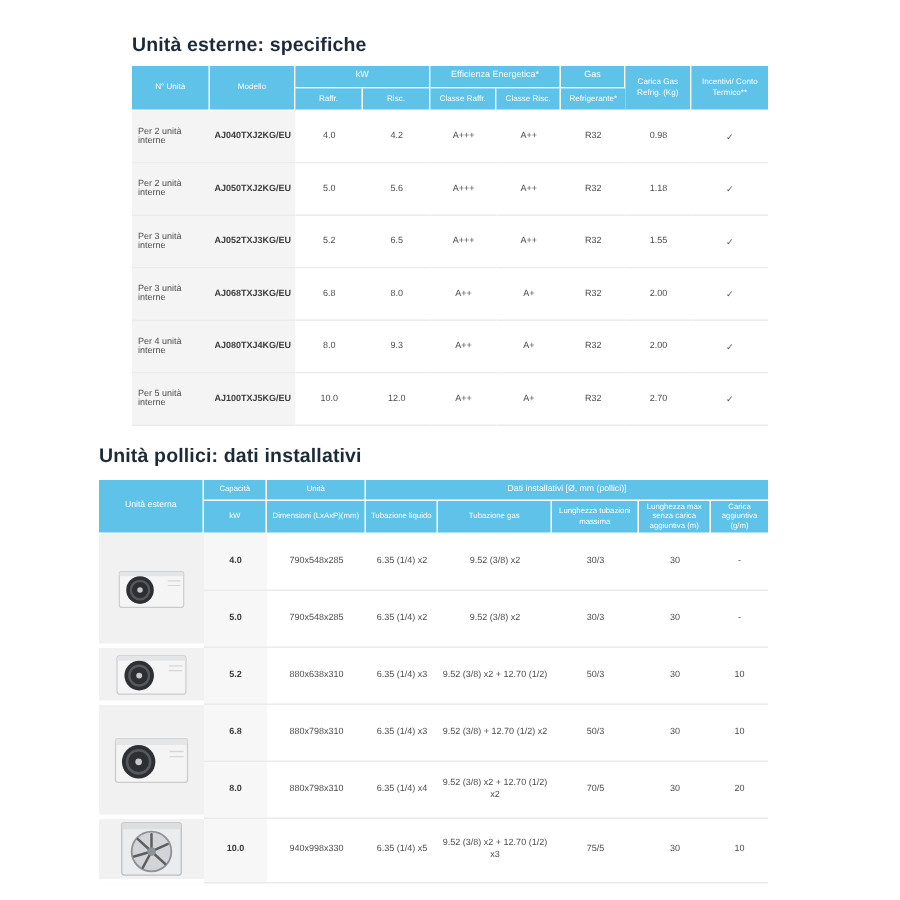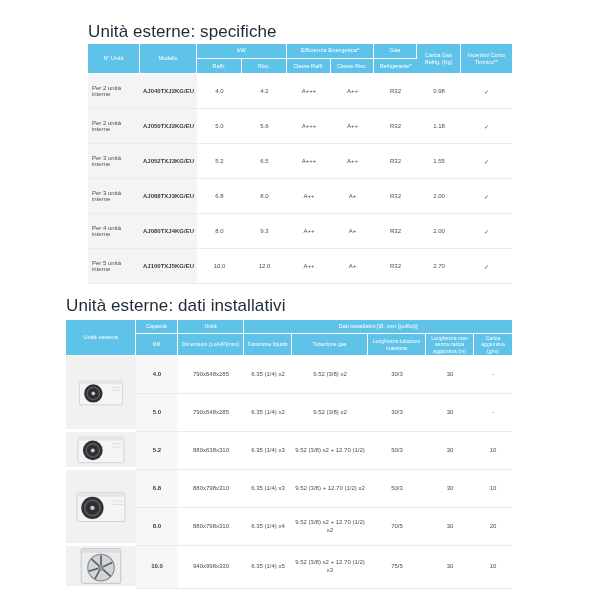--- a/index.html
+++ b/index.html
@@ -2,21 +2,21 @@
 <html><head>
 <meta charset="utf-8">
 <style>
   * { margin:0; padding:0; box-sizing:border-box; }
   html,body { background:#fff; }
   .page {
     position:relative; width:600px; height:600px; background:#ffffff;
     font-family:"Liberation Sans", sans-serif; overflow:hidden;
   }
   .sec-title {
-    position:absolute; font-size:17px; font-weight:normal; color:#1d2a38;
+    position:absolute; font-size:13px; font-weight:bold; color:#1d2a38;
     letter-spacing:0.1px;
   }
   #title-spec { left:88px; top:22px; }
   #title-install { left:66px; top:296px; }
 
   table { border-collapse:separate; border-spacing:0; table-layout:fixed; }
   th, td { overflow:hidden; }
 
   
   #spec-table { position:absolute; left:88px; top:44px; width:424px; }
@@ -159,21 +159,21 @@
       <td>12.0</td>
       <td>A++</td>
       <td>A+</td>
       <td>R32</td>
       <td>2.70</td>
       <td>✓</td>
     </tr>
   </tbody>
     </table>
 
-  <div class="sec-title" id="title-install">Unità esterne: dati installativi</div>
+  <div class="sec-title" id="title-install">Unità pollici: dati installativi</div>
 
   <table id="install-table">
     <colgroup>
       <col style="width:70px">
         <col style="width:42px">
         <col style="width:66px">
       <col style="width:48px">
         <col style="width:76px">
         <col style="width:58px">
       <col style="width:48px">

